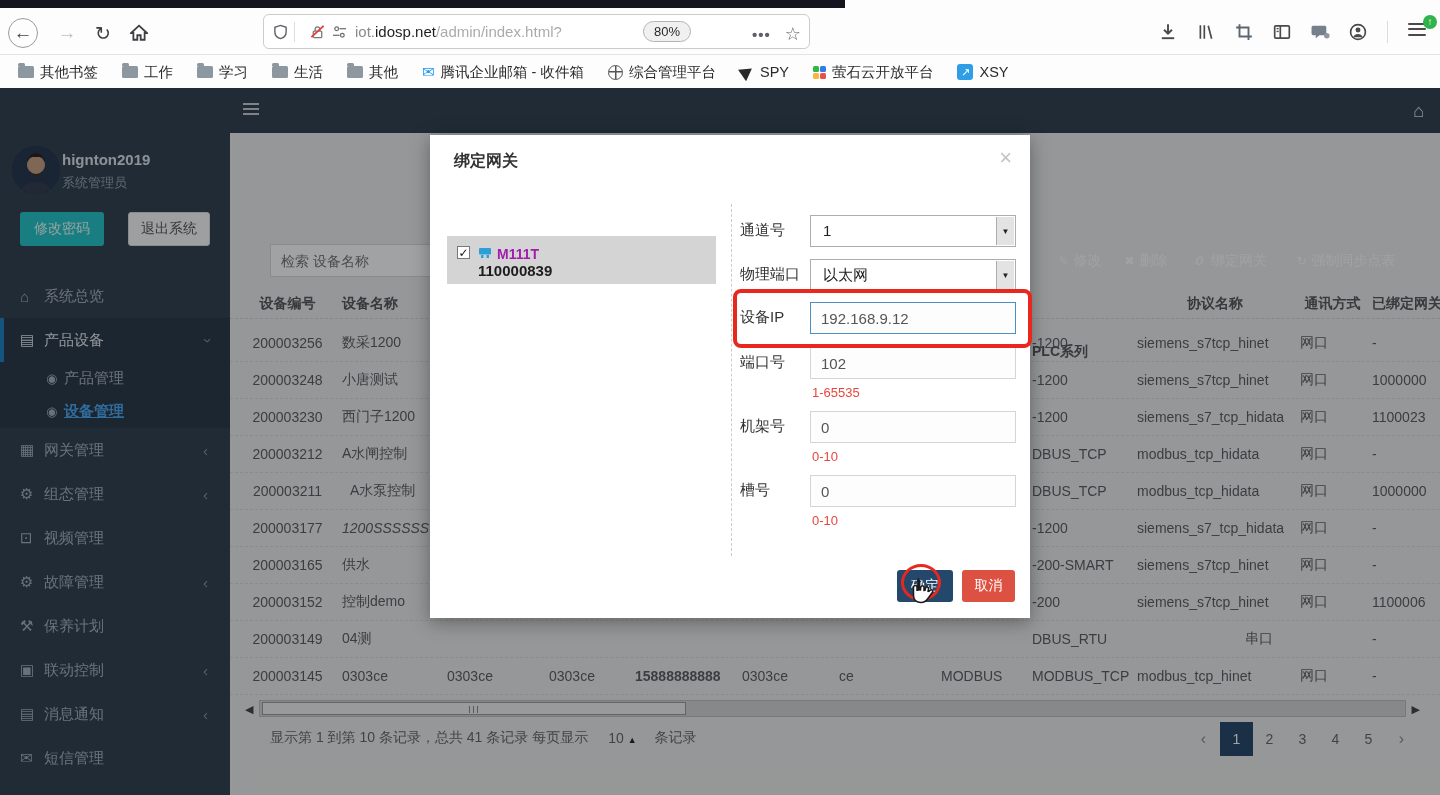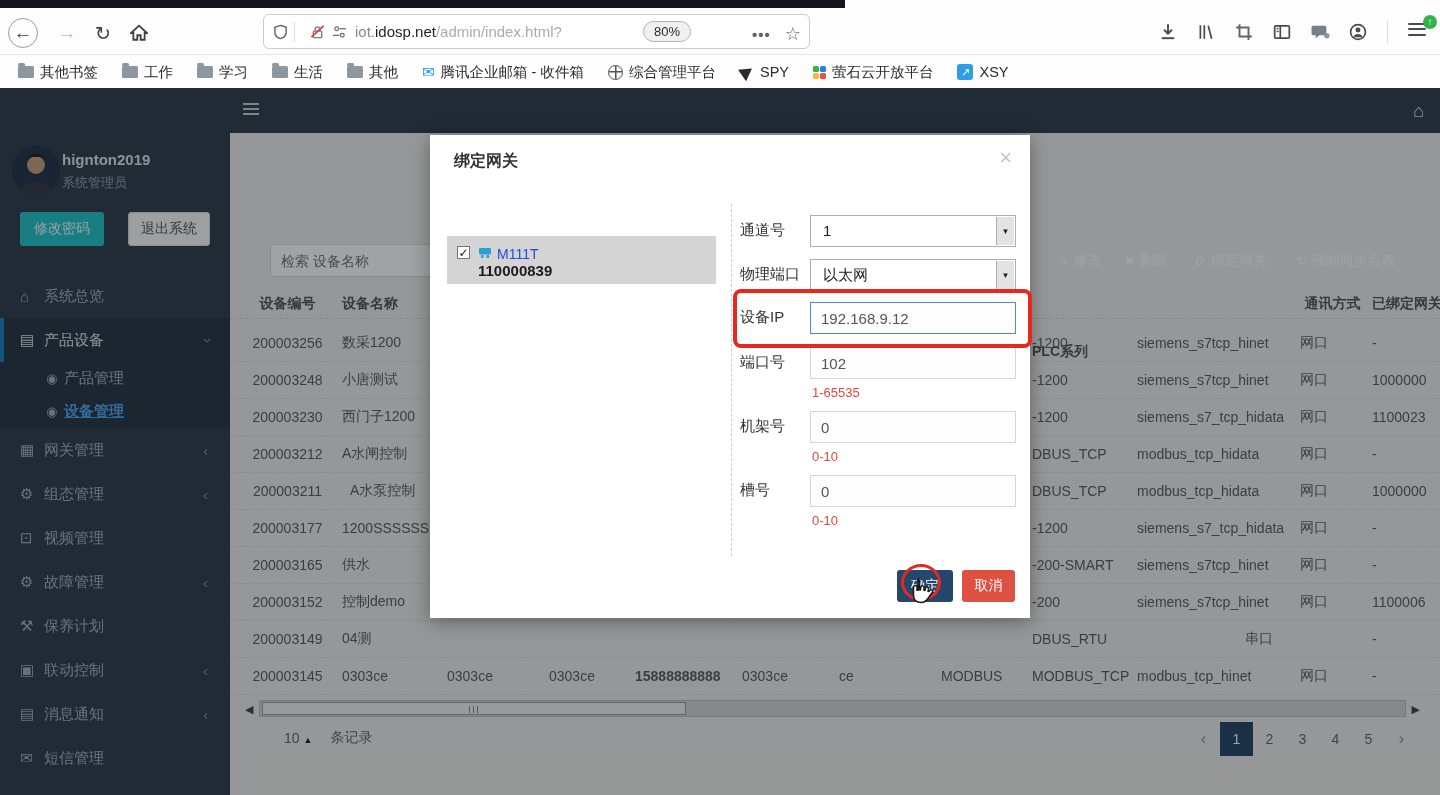--- a/index.html
+++ b/index.html
@@ -110,21 +110,21 @@
   .dim { position:absolute; left:0; top:0; width:1440px; height:707px; background:rgba(8,10,12,0.38); z-index:50; }
 
   
   .modal { position:absolute; left:430px; top:47px; width:600px; height:483px; background:#fff; z-index:60; box-shadow:0 4px 18px rgba(0,0,0,.35); }
   .md-title { position:absolute; left:24px; top:16px; font-size:16px; font-weight:bold; color:#333; }
   .md-close { position:absolute; right:18px; top:10px; font-size:22px; color:#c3c3c3; }
   .gw-search { position:absolute; left:17px; top:69px; width:269px; height:31px; border:1px solid #d8dadc; font-size:15px; color:#555; padding-left:12px; font-family:inherit; }
   .gw-item { position:absolute; left:17px; top:101px; width:269px; height:48px; background:#d4d4d4; }
   .gw-check { position:absolute; left:10px; top:10px; width:13px; height:13px; background:#fff; border:1px solid #777; font-size:12px; line-height:12px; text-align:center; color:#111; }
   .gw-ico { position:absolute; left:31px; top:9px; }
-  .gw-name { position:absolute; left:50px; top:10px; font-size:14px; color:#1d4ed8; }
+  .gw-name { position:absolute; left:50px; top:10px; font-size:14px; color:#a21caf;font-weight:bold; }
   .gw-id { position:absolute; left:31px; top:26px; font-size:15px; font-weight:bold; color:#1c1c1c; }
   .md-divider { position:absolute; left:301px; top:69px; height:352px; border-left:1px dashed #ccc; }
   .f-row { position:absolute; left:0; width:600px; }
   .f-label { position:absolute; left:310px; top:6px; font-size:15px; color:#333; }
   .f-input { position:absolute; left:380px; top:0; width:206px; height:32px; border:1px solid #d5d5d5; font-size:15px; color:#555; padding-left:10px; font-family:inherit; background:#fdfdfd; }
   .f-input.hl { border:1px solid #4a90c4; }
   .f-sel { position:absolute; left:380px; top:0; width:206px; height:32px; border:1px solid #abadb3; background:#fff; }
   .f-sel .val { position:absolute; left:12px; top:6px; font-size:15px; color:#222; }
   .f-sel .arrow { position:absolute; right:1px; top:1px; width:18px; height:28px; background:#e3e3e3; border-left:1px solid #adadad; font-size:8px; color:#222; display:flex; align-items:center; justify-content:center; }
   .f-hint { position:absolute; left:382px; top:38px; font-size:13px; color:#e8463c; }
@@ -380,20 +380,21 @@
       </div>
       <div class="tb-btn tb-sync" style="left:1054px;">
           <span class="tb-ic">↻</span>
           <span>强制同步点表</span>
         </div>
 
       <div class="tbl-head" id="tbl-head">
           <div class="t-cell hd" style="left: 15px; width: 85px; justify-content: center;">设备编号</div>
           <div class="t-cell hd" style="left: 100px; width: 100px; padding-left: 12px;">设备名称</div>
           <div class="t-cell hd" style="left: 800px; width: 105px; padding-left: 2px; margin-top: 48px;">PLC系列</div>
+          <div class="t-cell hd" style="left: 905px; width: 160px; justify-content: center;">协议名称</div>
           <div class="t-cell hd" style="left: 1065px; width: 75px; justify-content: center;">通讯方式</div>
           <div class="t-cell hd" style="left: 1140px; width: 120px; padding-left: 2px;">已绑定网关</div>
         </div>
       <div class="tbl-rows" id="tbl-rows">
           <div class="t-row">
             <div class="t-cell" style="left: 15px; width: 85px; justify-content: center;">200003256</div>
             <div class="t-cell" style="left: 100px; width: 100px; padding-left: 12px;">数采1200</div>
             <div class="t-cell" style="left: 800px; width: 105px; padding-left: 2px;">-1200</div>
             <div class="t-cell" style="left: 905px; width: 160px; padding-left: 2px;">siemens_s7tcp_hinet</div>
             <div class="t-cell" style="left: 1065px; width: 75px; padding-left: 5px;">网口</div>
@@ -426,21 +427,21 @@
           <div class="t-row">
             <div class="t-cell" style="left: 15px; width: 85px; justify-content: center;">200003211</div>
             <div class="t-cell" style="left: 108px; width: 100px; padding-left: 12px;">A水泵控制</div>
             <div class="t-cell" style="left: 800px; width: 105px; padding-left: 2px;">DBUS_TCP</div>
             <div class="t-cell" style="left: 905px; width: 160px; padding-left: 2px;">modbus_tcp_hidata</div>
             <div class="t-cell" style="left: 1065px; width: 75px; padding-left: 5px;">网口</div>
             <div class="t-cell" style="left: 1140px; width: 120px; padding-left: 2px;">1000000</div>
           </div>
           <div class="t-row">
             <div class="t-cell" style="left: 15px; width: 85px; justify-content: center;">200003177</div>
-            <div class="t-cell" style="left: 100px; width: 100px; padding-left: 12px;">1200SSSSSS</div>
+            <div class="t-cell" style="left: 100px; width: 100px; padding-left: 12px; font-style: italic;">1200SSSSSS</div>
             <div class="t-cell" style="left: 800px; width: 105px; padding-left: 2px;">-1200</div>
             <div class="t-cell" style="left: 905px; width: 160px; padding-left: 2px;">siemens_s7_tcp_hidata</div>
             <div class="t-cell" style="left: 1065px; width: 75px; padding-left: 5px;">网口</div>
             <div class="t-cell" style="left: 1140px; width: 120px; padding-left: 2px;">-</div>
           </div>
           <div class="t-row">
             <div class="t-cell" style="left: 15px; width: 85px; justify-content: center;">200003165</div>
             <div class="t-cell" style="left: 100px; width: 100px; padding-left: 12px;">供水</div>
             <div class="t-cell" style="left: 800px; width: 105px; padding-left: 2px;">-200-SMART</div>
             <div class="t-cell" style="left: 905px; width: 160px; padding-left: 2px;">siemens_s7tcp_hinet</div>
@@ -482,20 +483,21 @@
         <span class="hs-arrow" style="left:0;">◀</span>
         <div class="hs-track">
           <div class="hs-thumb">
               <span class="hs-grip"></span>
             </div>
         </div>
         <span class="hs-arrow" style="right:0;">▶</span>
       </div>
 
       <div class="pg-info" style="left:40px;">
+        <span>显示第 1 到第 10 条记录，总共 41 条记录 每页显示</span>
         <span style="margin-left:14px;"><span>10</span> <span class="pg-caret">▲</span></span>
         <span style="margin-left:12px;">条记录</span>
       </div>
       <div class="pager" id="pager">
           <span class="pg-item pg-nav">‹</span>
           <span class="pg-item active">1</span>
           <span class="pg-item">2</span>
           <span class="pg-item">3</span>
           <span class="pg-item">4</span>
           <span class="pg-item">5</span>

